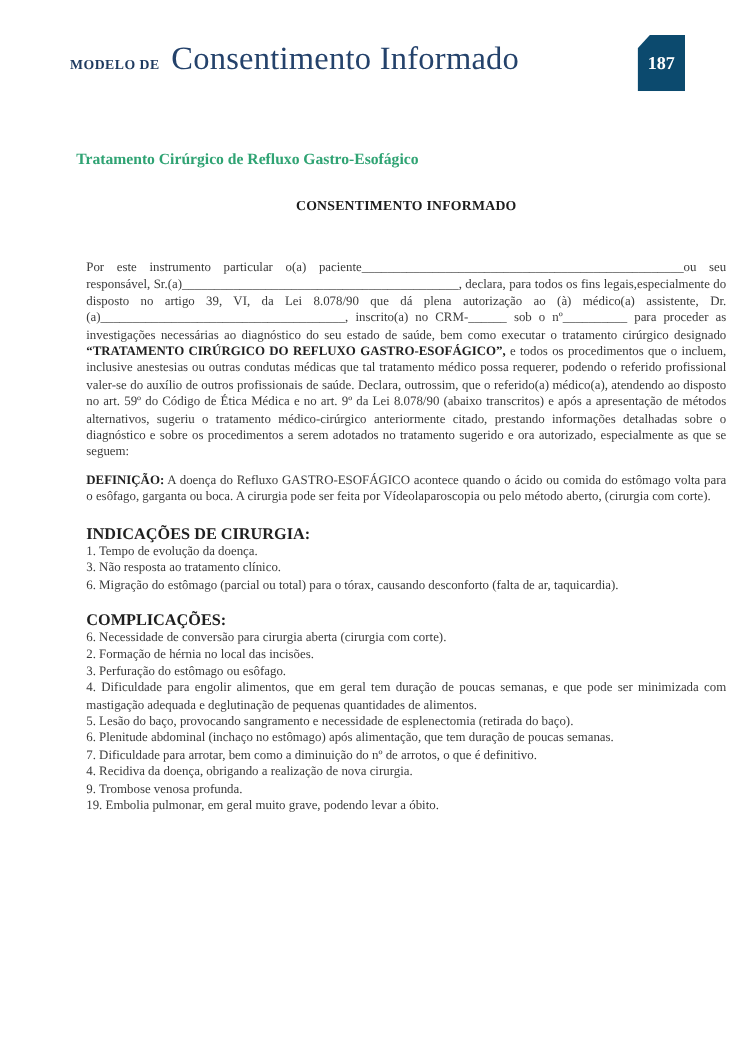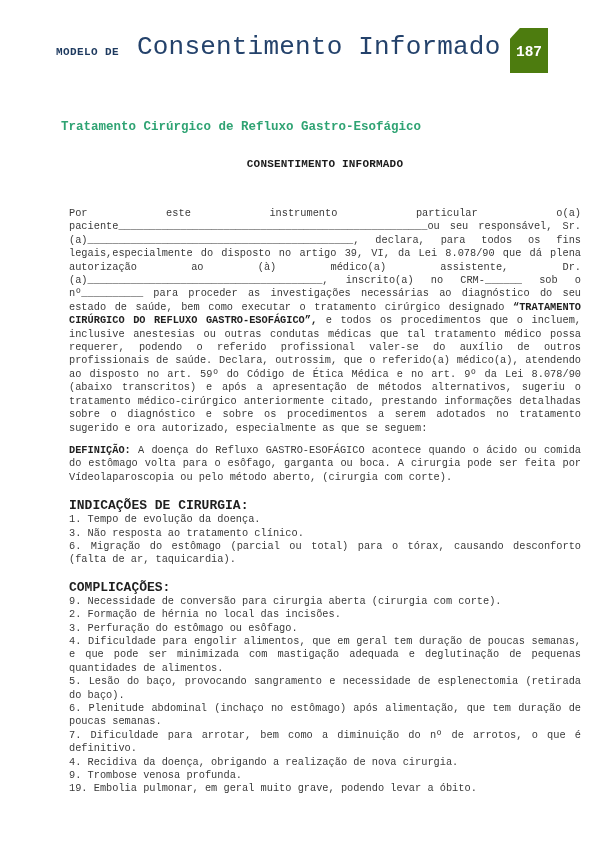--- a/index.html
+++ b/index.html
@@ -1,39 +1,39 @@
 <!DOCTYPE html>
 <html><head>
 <meta charset="utf-8">
 <style>
   html,body { margin:0; padding:0; background:#ffffff; }
   .page {
     position:relative; width:600px; height:848px; background:#ffffff;
-    font-family:Liberation Mono, monospace; overflow:hidden;
+    font-family:Liberation Serif, serif; overflow:hidden;
   }
   
   .kicker {
     position:absolute; left:56px; top:46px;
     font-size:11px; font-weight:bold; letter-spacing:0.4px;
     color:#1e3a5f;
   }
   .htitle {
     position:absolute; left:137px; top:32px;
     font-size:26px; font-weight:400; letter-spacing:0.2px;
     color:#24426b;
   }
   .hrule {
     position:absolute; left:56px; top:62px; width:424px; height:2px;
     background:linear-gradient(90deg,
       rgba(230,112,28,0.25) 0%, #e4701c 12%, #e8challenge 0%, #e88332 55%,
       #f2b488 88%, rgba(242,180,136,0) 100%);
   }
   .badge {
     position:absolute; left:510px; top:28px; width:38px; height:45px;
-    background:#4d7c0f;
+    background:#0c4a6e;
     clip-path:polygon(26% 0, 100% 0, 100% 100%, 0 100%, 0 24%);
     display:flex; align-items:center; justify-content:center;
   }
   .badge span { color:#ffffff; font-size:14.5px; font-weight:bold; margin-top:2px; }
   
   .content { position:absolute; left:45px; top:120px; width:512px;margin-left:24px; }
   .green-title {
     margin:0 0 0 -8px; font-size:12.5px; font-weight:bold; color:#2fa373;
   }
   .main-heading {
@@ -83,21 +83,21 @@
       <div class="list">
           <div class="li">1. Tempo de evolução da doença.</div>
           <div class="li">3. Não resposta ao tratamento clínico.</div>
           <div class="li">6. Migração do estômago (parcial ou total) para o tórax, causando desconforto (falta de ar, taquicardia).</div>
         </div>
     </section>
 
     <section>
       <h4 class="sec-heading compl">COMPLICAÇÕES:</h4>
       <div class="list">
-          <div class="li">9. Necessidade de conversão para cirurgia aberta (cirurgia com corte).</div>
+          <div class="li">6. Necessidade de conversão para cirurgia aberta (cirurgia com corte).</div>
           <div class="li">2. Formação de hérnia no local das incisões.</div>
           <div class="li">3. Perfuração do estômago ou esôfago.</div>
           <div class="li">4. Dificuldade para engolir alimentos, que em geral tem duração de poucas semanas, e que pode ser minimizada com mastigação adequada e deglutinação de pequenas quantidades de alimentos.</div>
           <div class="li">5. Lesão do baço, provocando sangramento e necessidade de esplenectomia (retirada do baço).</div>
           <div class="li">6. Plenitude abdominal (inchaço no estômago) após alimentação, que tem duração de poucas semanas.</div>
           <div class="li">7. Dificuldade para arrotar, bem como a diminuição do nº de arrotos, o que é definitivo.</div>
           <div class="li">4. Recidiva da doença, obrigando a realização de nova cirurgia.</div>
           <div class="li">9. Trombose venosa profunda.</div>
           <div class="li">19. Embolia pulmonar, em geral muito grave, podendo levar a óbito.</div>
         </div>

